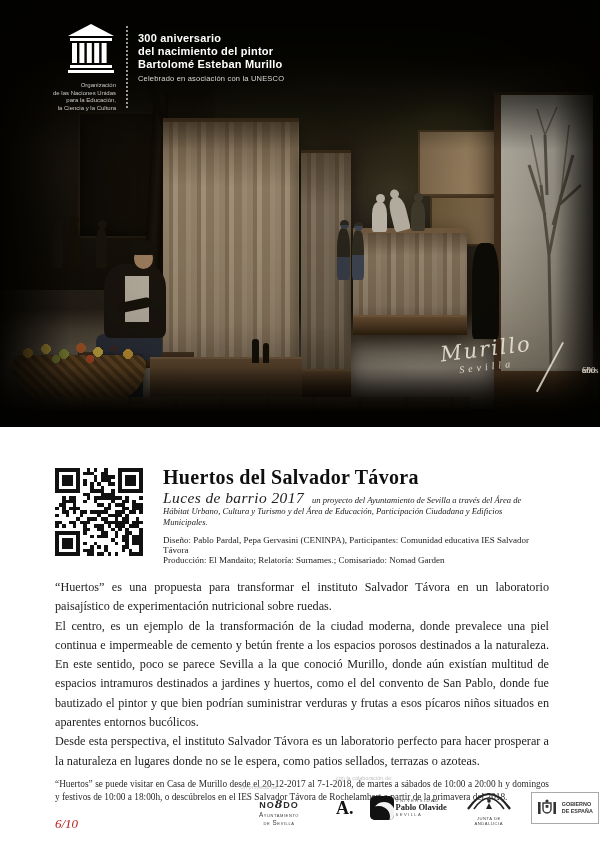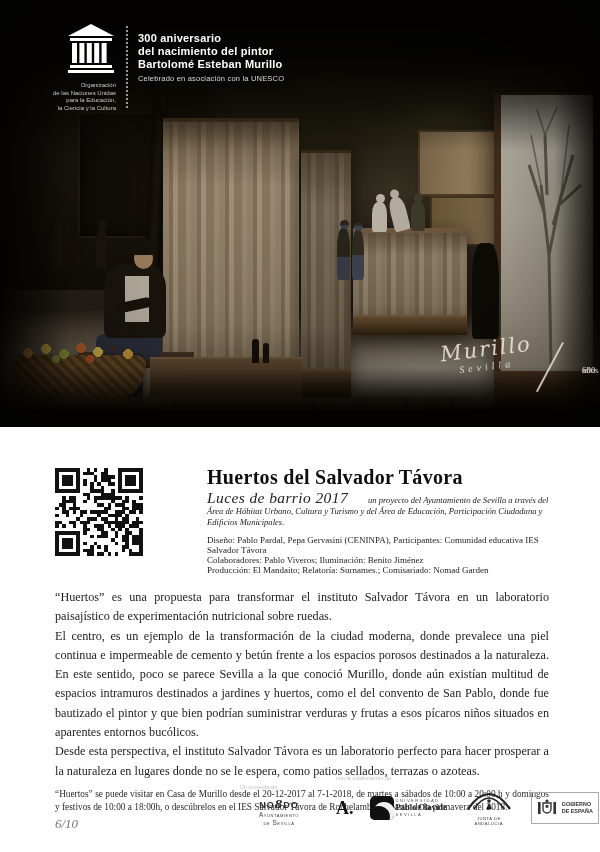--- a/index.html
+++ b/index.html
@@ -112,33 +112,33 @@
   .unesco-block{width:80px;text-align:right;}
   .unesco-logo{display:inline-block;margin-right:2px;}
   .unesco-org{margin-top:4px;font-size:6px;line-height:7.5px;color:#c9c9c9;}
   .hdr-dots{width:0;height:82px;border-left:2px dotted #9a9a9a;margin:2px 10px 0 10px;}
   .hdr-text{padding-top:8px;}
   .hdr-line{font-size:11px;font-weight:bold;line-height:13px;letter-spacing:.2px;}
   .hdr-sub{margin-top:3px;font-size:7.5px;color:#d9d9d9;letter-spacing:.2px;}
 
   
   .article{position:absolute;left:55px;top:466px;width:494px;color:#1b1b1b;}
-  .info-row{display:flex;align-items:flex-start;gap:44px;}
+  .info-row{display:flex;align-items:flex-start;}
   .qr{width:88px;height:88px;flex:0 0 88px;margin-top:2px;}
   .titles{margin-left:20px;flex:1;}
   .a-title{font-size:20px;font-weight:bold;letter-spacing:.3px;color:#0f0f0f;line-height:22px;}
   .a-sub{margin-top:4px;font-size:8.6px;font-style:italic;line-height:11px;color:#222;}
-  .a-sub .big{font-size:15.5px;letter-spacing:.4px;margin-right:20px;}
+  .a-sub .big{font-size:15.5px;letter-spacing:.4px;margin-right:8px;}
   .credits{margin-top:7px;font-size:9px;line-height:10px;color:#222;}
   .body{margin-top:13px;font-size:12.2px;line-height:19.3px;text-align:justify;color:#1c1c1c;}
   .body p{margin:0;}
   .footnote{margin-top:7px;font-size:9.3px;line-height:13.5px;text-align:justify;color:#2a2a2a;}
 
   
-  .pagenum{position:absolute;left:55px;bottom:20px;font-size:13px;font-style:italic;color:#737373;}
+  .pagenum{position:absolute;left:55px;bottom:20px;font-size:13px;font-style:italic;color:#b91c1c;}
   .logo-area{position:absolute;left:240px;bottom:26px;display:flex;align-items:flex-end;
     font-family:"Liberation Sans",sans-serif;color:#333;}
   .logo-label{font-size:5.5px;color:#c2c2c2;height:14px;}
   .logos-row{display:flex;align-items:center;}
   .lg{text-align:center;}
   .nodo{width:78px;}
   .nodo-top{font-size:9px;font-weight:bold;letter-spacing:1px;color:#2d2d2d;}
   .nodo-top i{font-family:"DejaVu Serif",serif;font-style:italic;font-size:11px;}
   .nodo-cap{font-size:6.3px;letter-spacing:.6px;line-height:7.5px;color:#3a3a3a;font-variant:small-caps;}
   .collab-group{margin-left:18px;}
@@ -492,21 +492,20 @@
             <rect x="1" y="19" width="5" height="5" fill="#fff"></rect>
             <rect x="2" y="20" width="3" height="3" fill="#111"></rect>
           </svg></div>
       <div class="titles">
         <div class="a-title">Huertos del Salvador Távora</div>
         <div class="a-sub">
           <span class="big">Luces de barrio 2017</span><span>un proyecto del Ayuntamiento de Sevilla a través del Área de Hábitat Urbano, Cultura y Turismo y del Área de Educación, Participación Ciudadana y Edificios Municipales.</span>
         </div>
         <div class="credits">
           <div>Diseño: Pablo Pardal, Pepa Gervasini (CENINPA), Participantes: Comunidad educativa IES Salvador Távora</div>
-          <div>Colaboradores: Pablo Viveros; Iluminación: Benito Jiménez</div>
           <div>Producción: El Mandaito;  Relatoría: Surnames.; Comisariado: Nomad Garden</div>
         </div>
       </div>
     </div>
 
     <div class="body">
       <p>“Huertos” es una propuesta para transformar el instituto Salvador Távora en un laboratorio paisajístico de experimentación nutricional sobre ruedas.</p>
       <p>El centro, es un ejemplo de la transformación de la ciudad moderna, donde prevalece una piel continua e impermeable de cemento y betún frente a los espacios porosos destinados a la naturaleza.  En este sentido, poco se parece Sevilla a la que conoció Murillo, donde aún existían multitud de espacios intramuros destinados a jardines y huertos, como el del convento de San Pablo, donde fue bautizado el pintor y que bien podrían suministrar verduras y frutas a esos pícaros niños situados en aparentes entornos bucólicos.</p>
       <p>Desde esta perspectiva, el instituto Salvador Távora es un laboratorio perfecto para hacer prosperar a la naturaleza en lugares donde no se le espera, como patios sellados, terrazas o azoteas.</p>
     </div>

